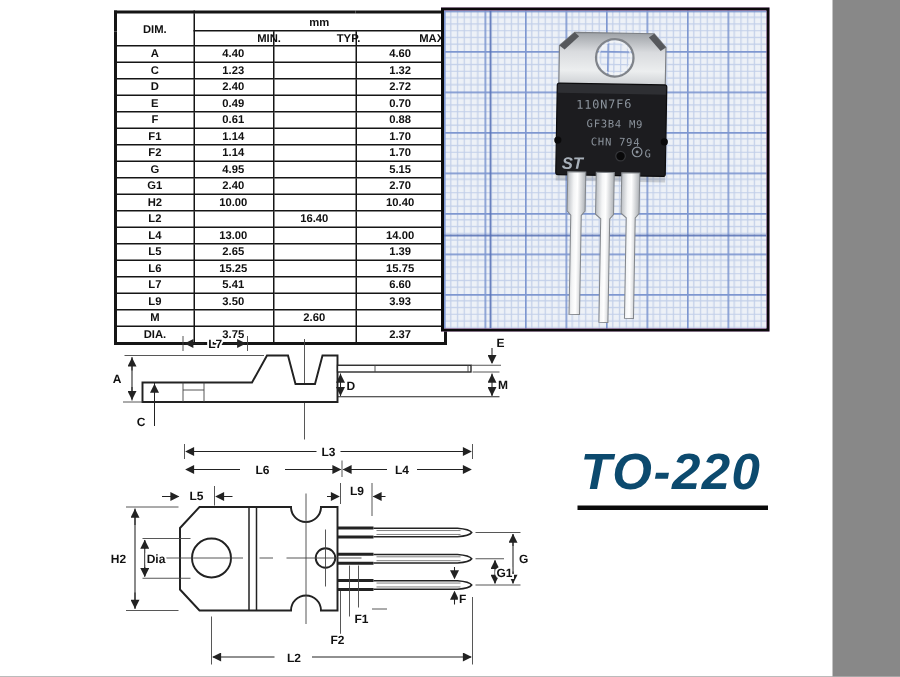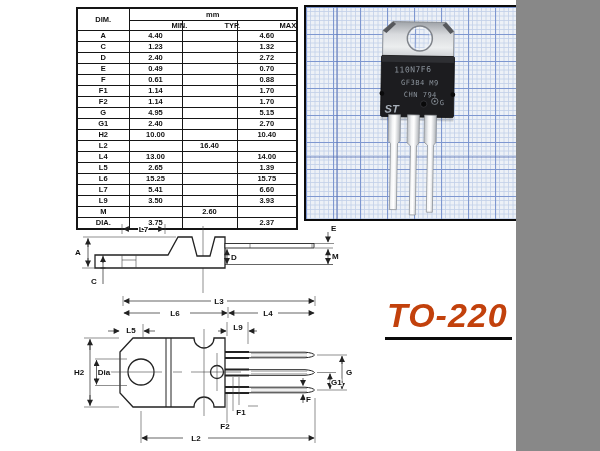--- a/index.html
+++ b/index.html
@@ -1,42 +1,42 @@
 <!DOCTYPE html>
 <html><head>
 <meta charset="utf-8">
 <style>
   html,body{margin:0;padding:0;background:#888;}
-  #canvas{position:relative;width:516px;height:451px;background:#ffffff;overflow:hidden;
+  #canvas{position:relative;width:555px;height:451px;background:#ffffff;overflow:hidden;
           font-family:"Liberation Sans",sans-serif;}
   
   #dims{position:absolute;left:76px;top:7px;width:221px;height:210px;
         border-collapse:collapse;table-layout:fixed;}
   #dims th,#dims td{border:1px solid #151515;padding:0;text-align:center;vertical-align:middle;
         font:bold 7.5px "Liberation Sans",sans-serif;color:#111;height:10px;line-height:1;}
   #dims{border:2px solid #151515;}
   #dims thead tr:first-child th{height:11px;}
   #dims thead tr:nth-child(2) th{height:9px;padding-left:42px;}
   
-  #photo{position:absolute;left:304px;top:5px;width:219px;height:216px;border:2px solid #0a0a0a;
+  #photo{position:absolute;left:294px;top:5px;width:219px;height:216px;border:2px solid #0a0a0a;
          box-sizing:border-box;background:#f0abfc;}
   
   #drawings{position:absolute;left:60px;top:220px;width:310px;height:231px;}
   .ol{fill:#ffffff;stroke:#222;stroke-width:1.3;}
   .ln{stroke:#222;stroke-width:1;fill:none;}
   .thin{stroke:#444;stroke-width:0.6;fill:none;}
   .dim{stroke:#222;stroke-width:0.7;fill:none;}
   .stub{stroke:#222;stroke-width:2;fill:none;}
   .inner{stroke:#555;stroke-width:0.5;fill:none;}
   .lbl{font:bold 8px "Liberation Sans",sans-serif;fill:#111;text-anchor:middle;
        paint-order:stroke;stroke:#ffffff;stroke-width:2.5px;}
   .lbl.start{text-anchor:start;}
   
   #pkg-label{position:absolute;left:385px;top:296px;font:bold italic 34px "Liberation Sans",sans-serif;
-             font-style:italic;color:#c2410c;border-bottom:3px solid #0a0a0a;padding:0 4px 2px 2px;
+             font-style:italic;color:#0c4a6e;border-bottom:3px solid #0a0a0a;padding:0 4px 2px 2px;
              letter-spacing:1px;}
   
   .mark{font-family:"DejaVu Sans Mono",monospace;fill:#8b939c;letter-spacing:0.5px;}
 </style>
 </head>
 <body>
 
 <div id="canvas">
 
   <table id="dims">

